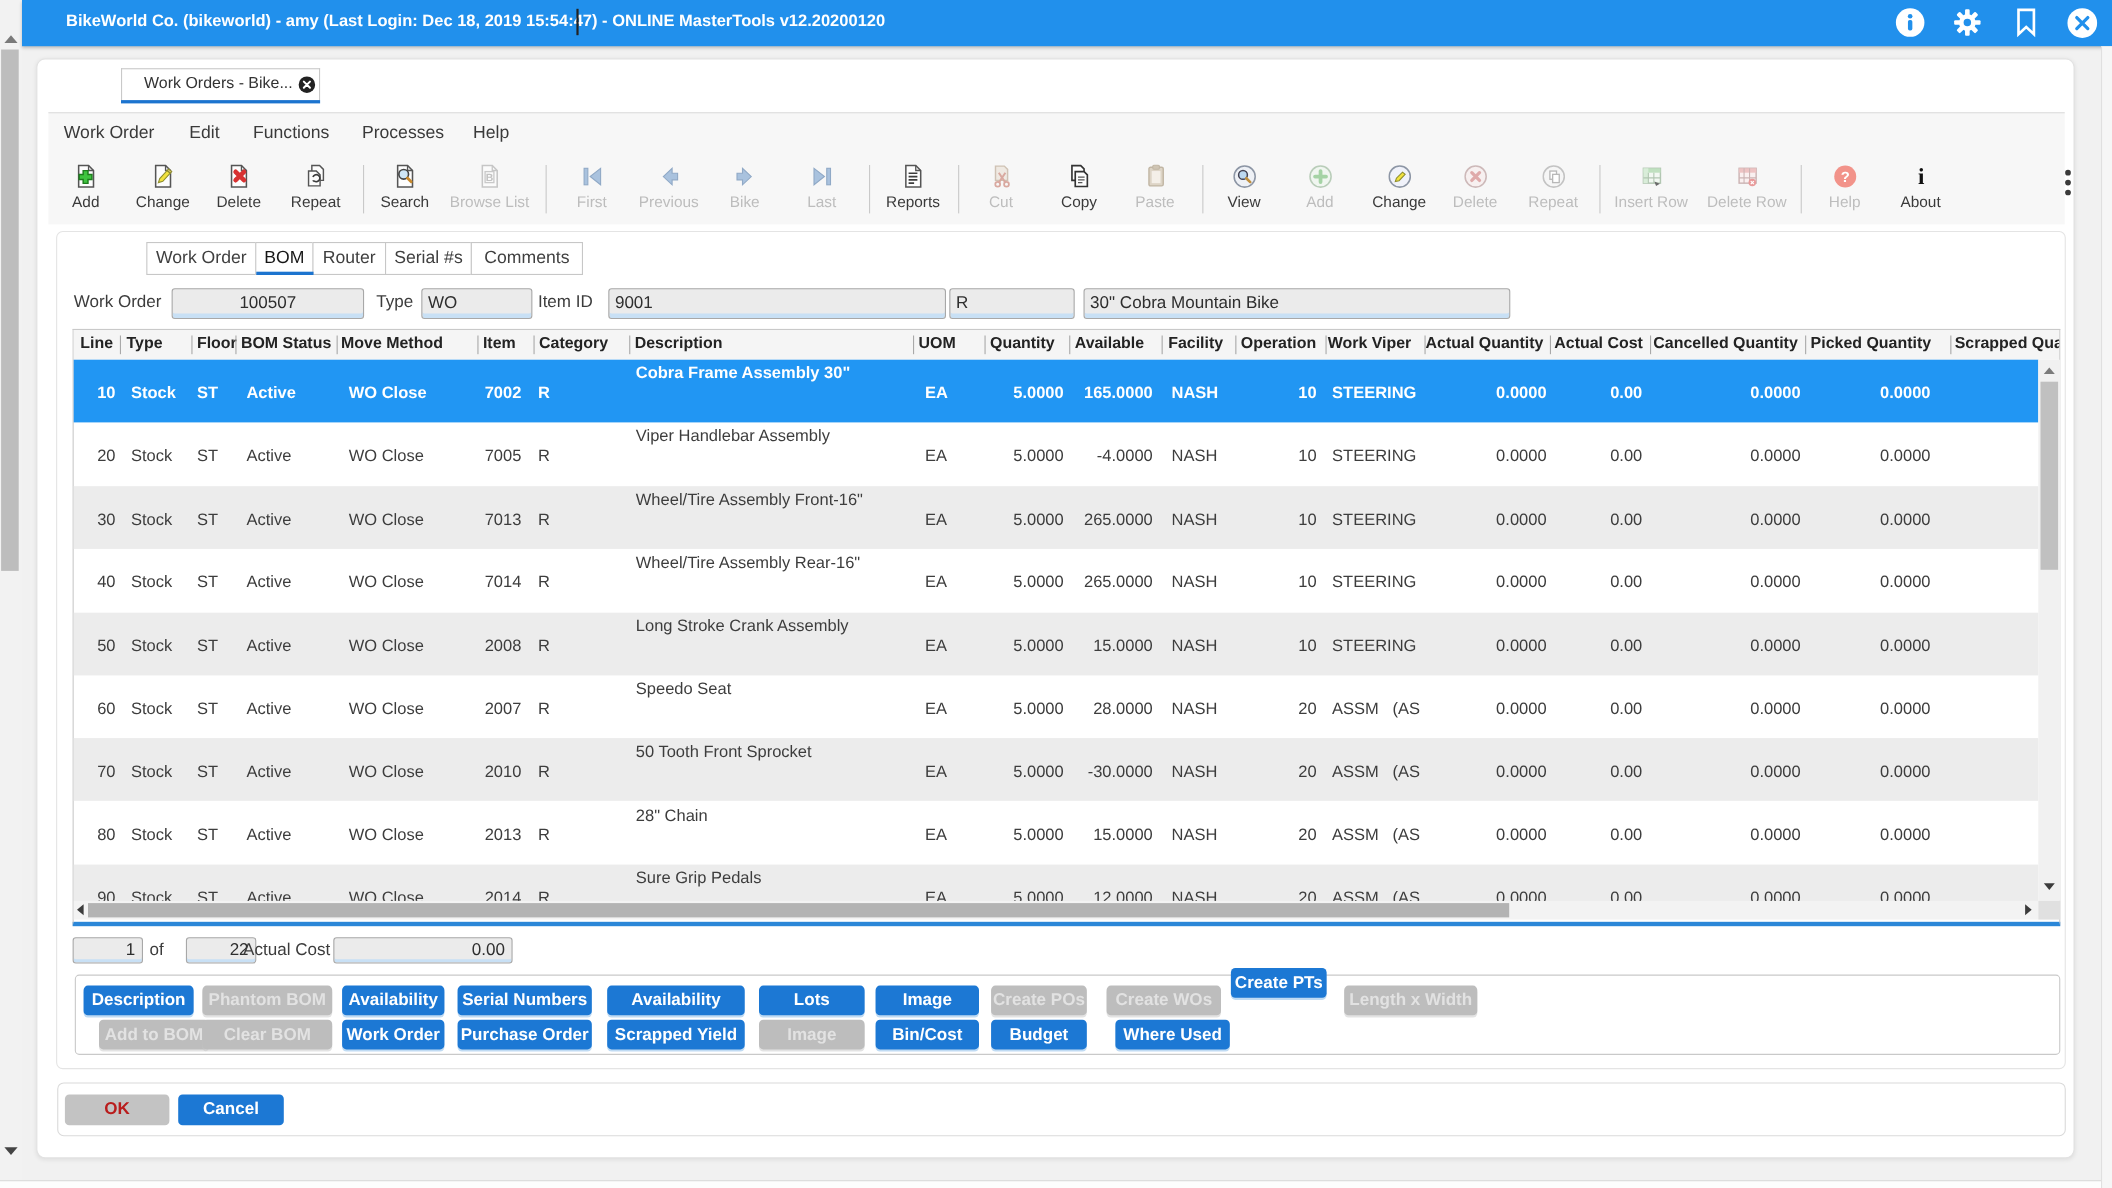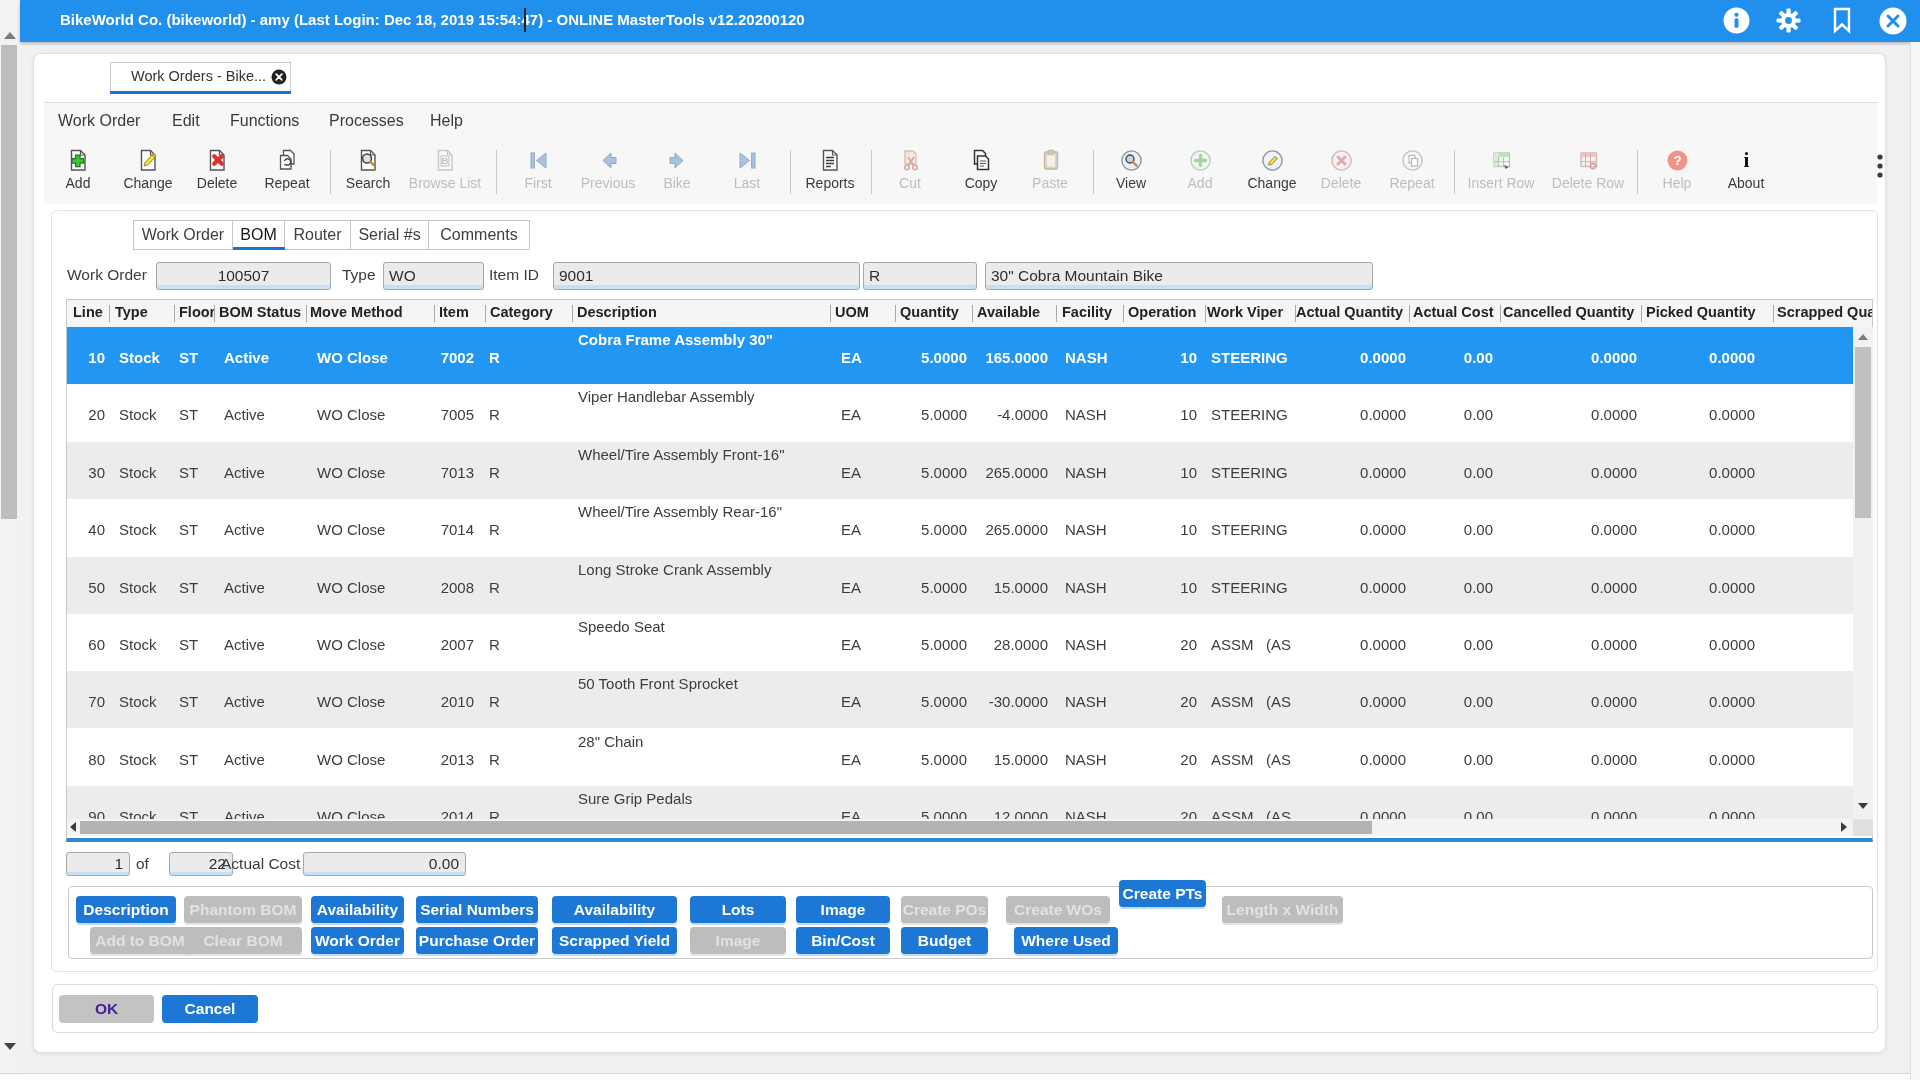--- a/index.html
+++ b/index.html
@@ -65,21 +65,21 @@
   .cinput { position:absolute; top:852px; height:24px; background:#ebebeb; border:1px solid #a8a8a8; border-radius:3px; box-shadow:inset 0 -3px 0 #c8e0f5; font-size:15.5px; color:#2e2e2e; line-height:22px; padding:0 6px; text-align:right; }
   .clabel { position:absolute; top:855px; font-size:15.5px; color:#3c3c3c; }
 
   
   #btnbox { left:68px; top:886px; width:1805px; height:73px; border:1px solid #c9c9c9; border-radius:4px; background:#fff; }
   .btn { position:absolute; height:27px; border-radius:4px; background:#1c78d4; color:#fff; font-size:15.5px; font-weight:700; text-align:center; line-height:27px; box-shadow:0 2px 0 rgba(150,195,235,.6); }
   .btn.dis { background:#bdbdbd; color:#e2e2e2; box-shadow:0 2px 0 rgba(200,200,200,.5); }
 
   
   #okbox { left:52px; top:984px; width:1826px; height:49px; border:1px solid #dadada; border-radius:6px; background:#fff; }
-  #okbtn { left:59px; top:995px; width:95px; height:28px; background:#c3c3c3; color:#4c1d95; font-size:15.5px; font-weight:700; text-align:center; line-height:28px; border-radius:4px; }
+  #okbtn { left:59px; top:995px; width:95px; height:28px; background:#c3c3c3; color:#b91c1c; font-size:15.5px; font-weight:700; text-align:center; line-height:28px; border-radius:4px; }
   #cancelbtn { left:162px; top:995px; width:96px; height:28px; background:#1c78d4; color:#fff; font-size:15.5px; font-weight:700; text-align:center; line-height:28px; border-radius:4px; }
 
   #botline { left:0; top:1073px; width:1920px; height:1px; background:#d5d5d5; }
   #botwhite { left:0; top:1074px; width:1920px; height:6px; background:#fdfdfd; }
   #rightstrip { left:1910px; top:42px; width:10px; height:1038px; background:#f6f6f6; border-left:1px solid #e0e0e0; }
 </style>
 </head>
 <body>
 
 <div id="lsb" class="abs">

